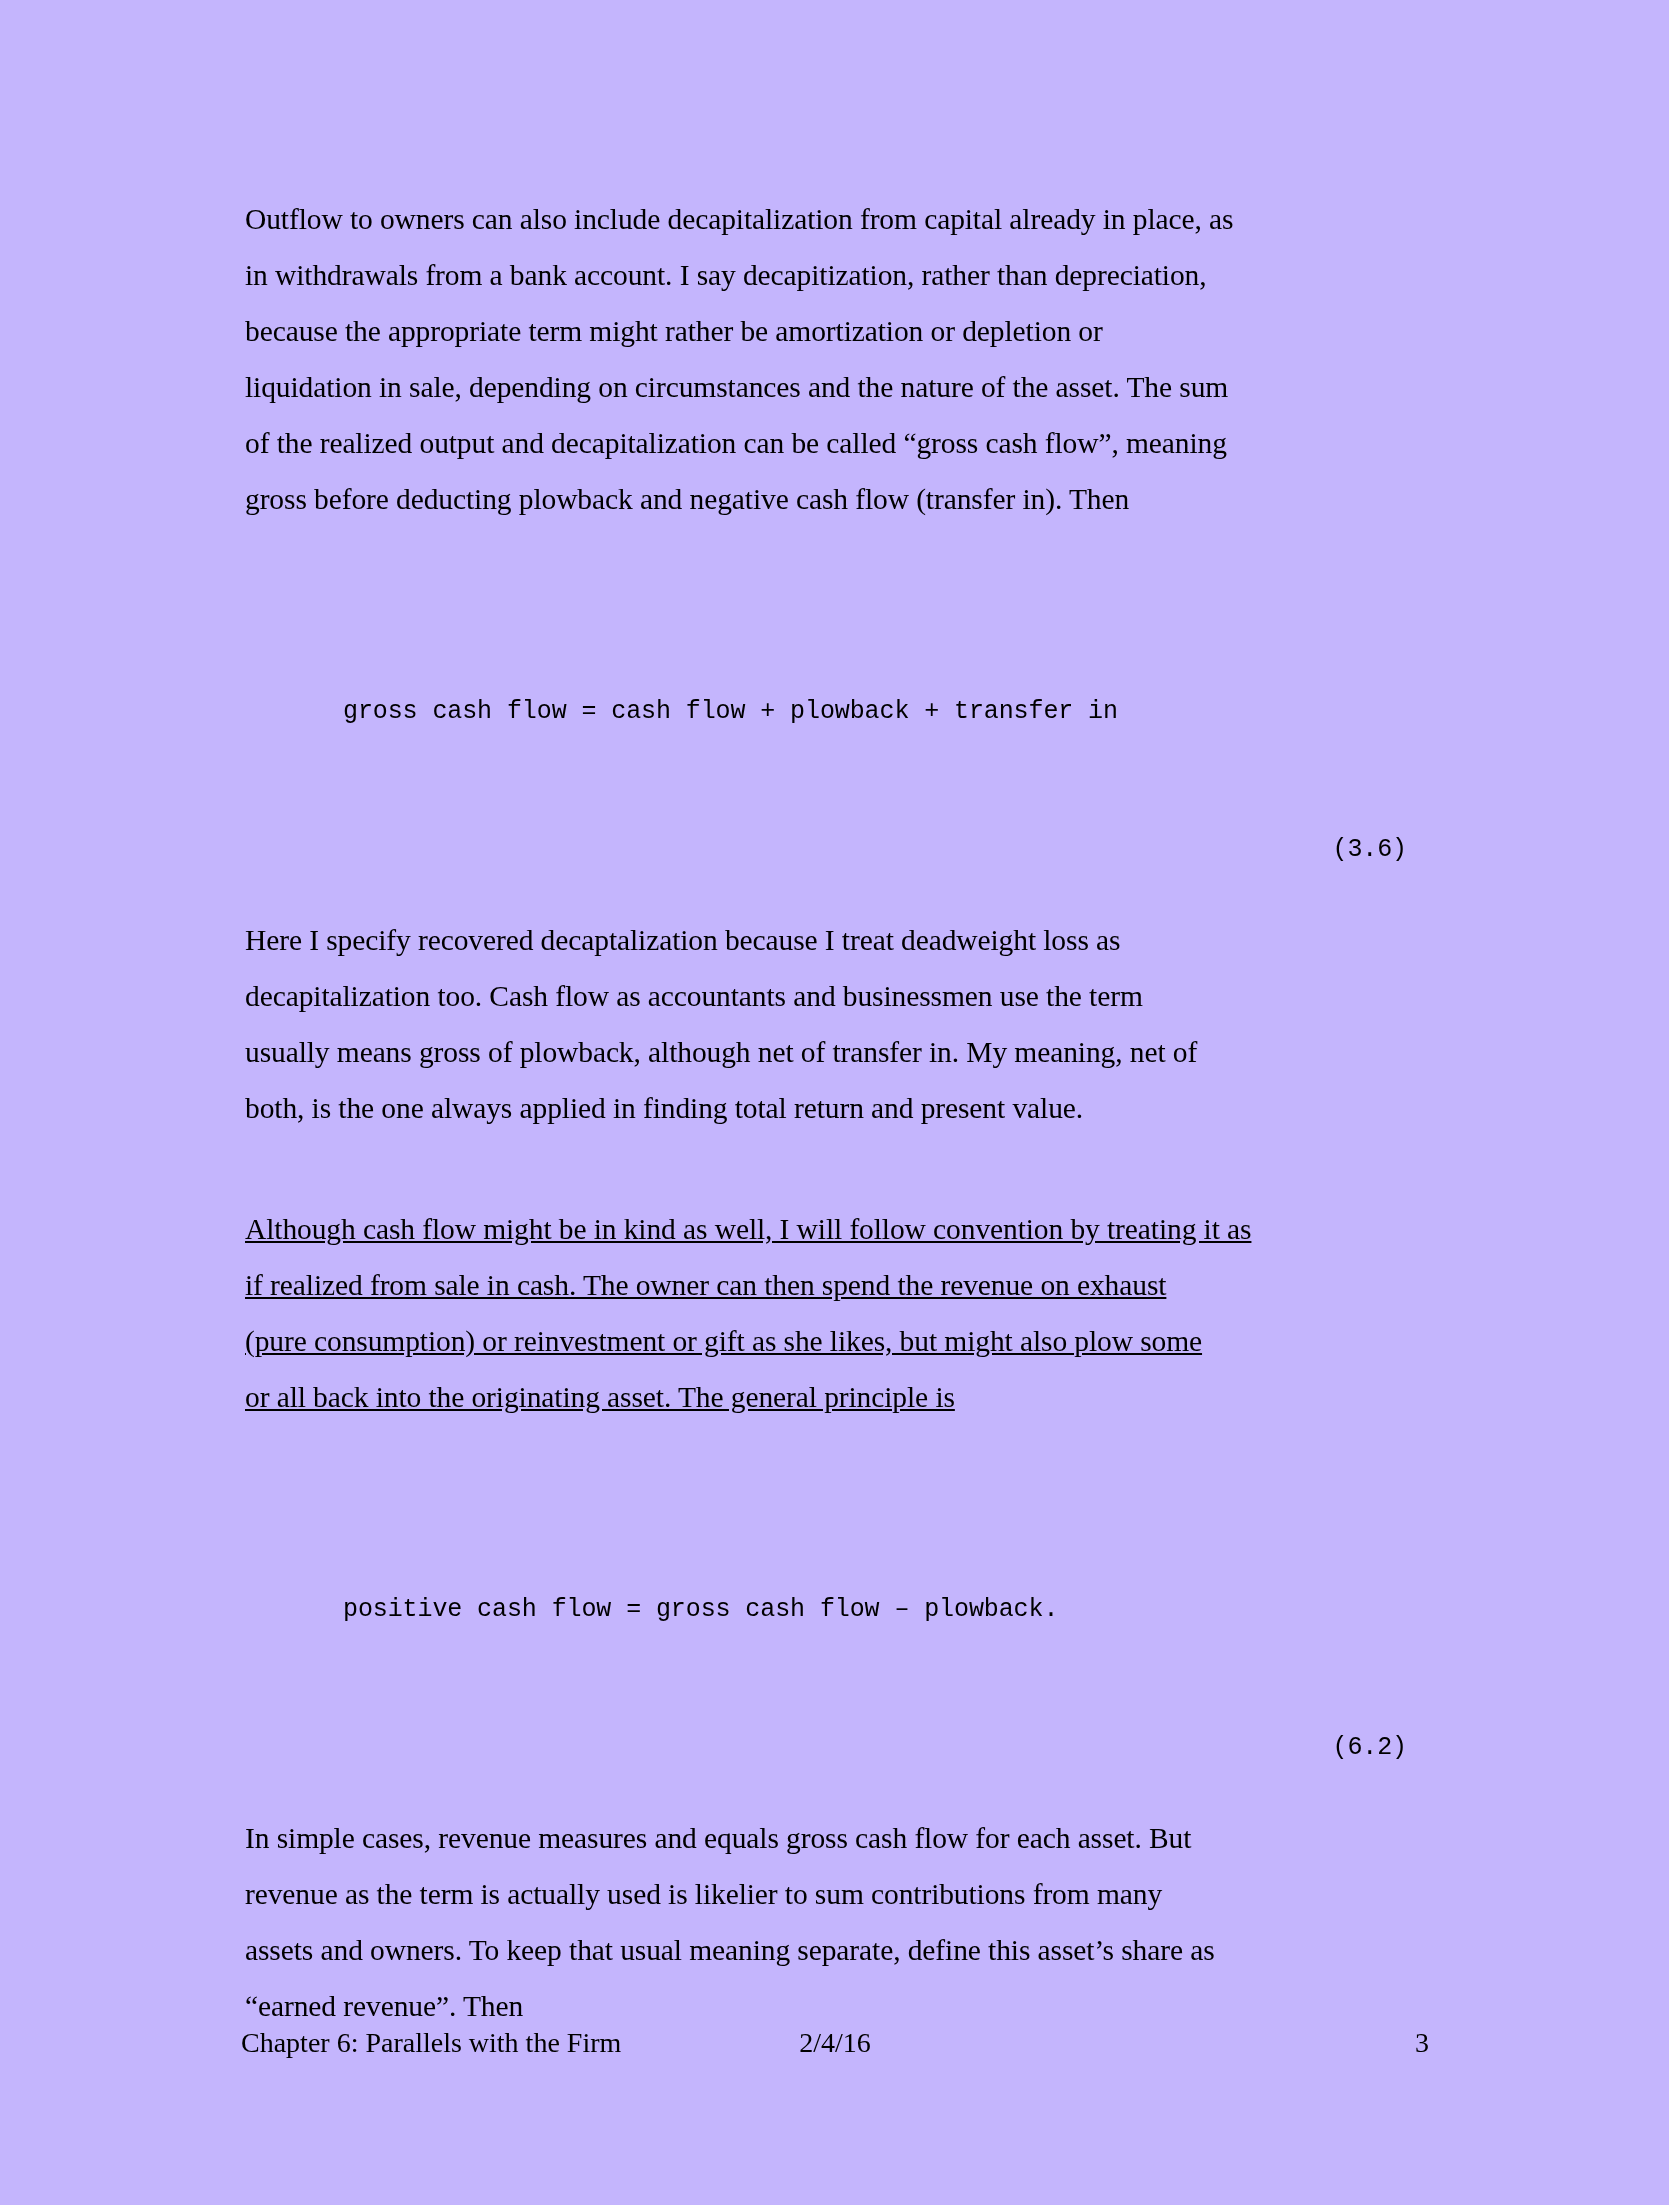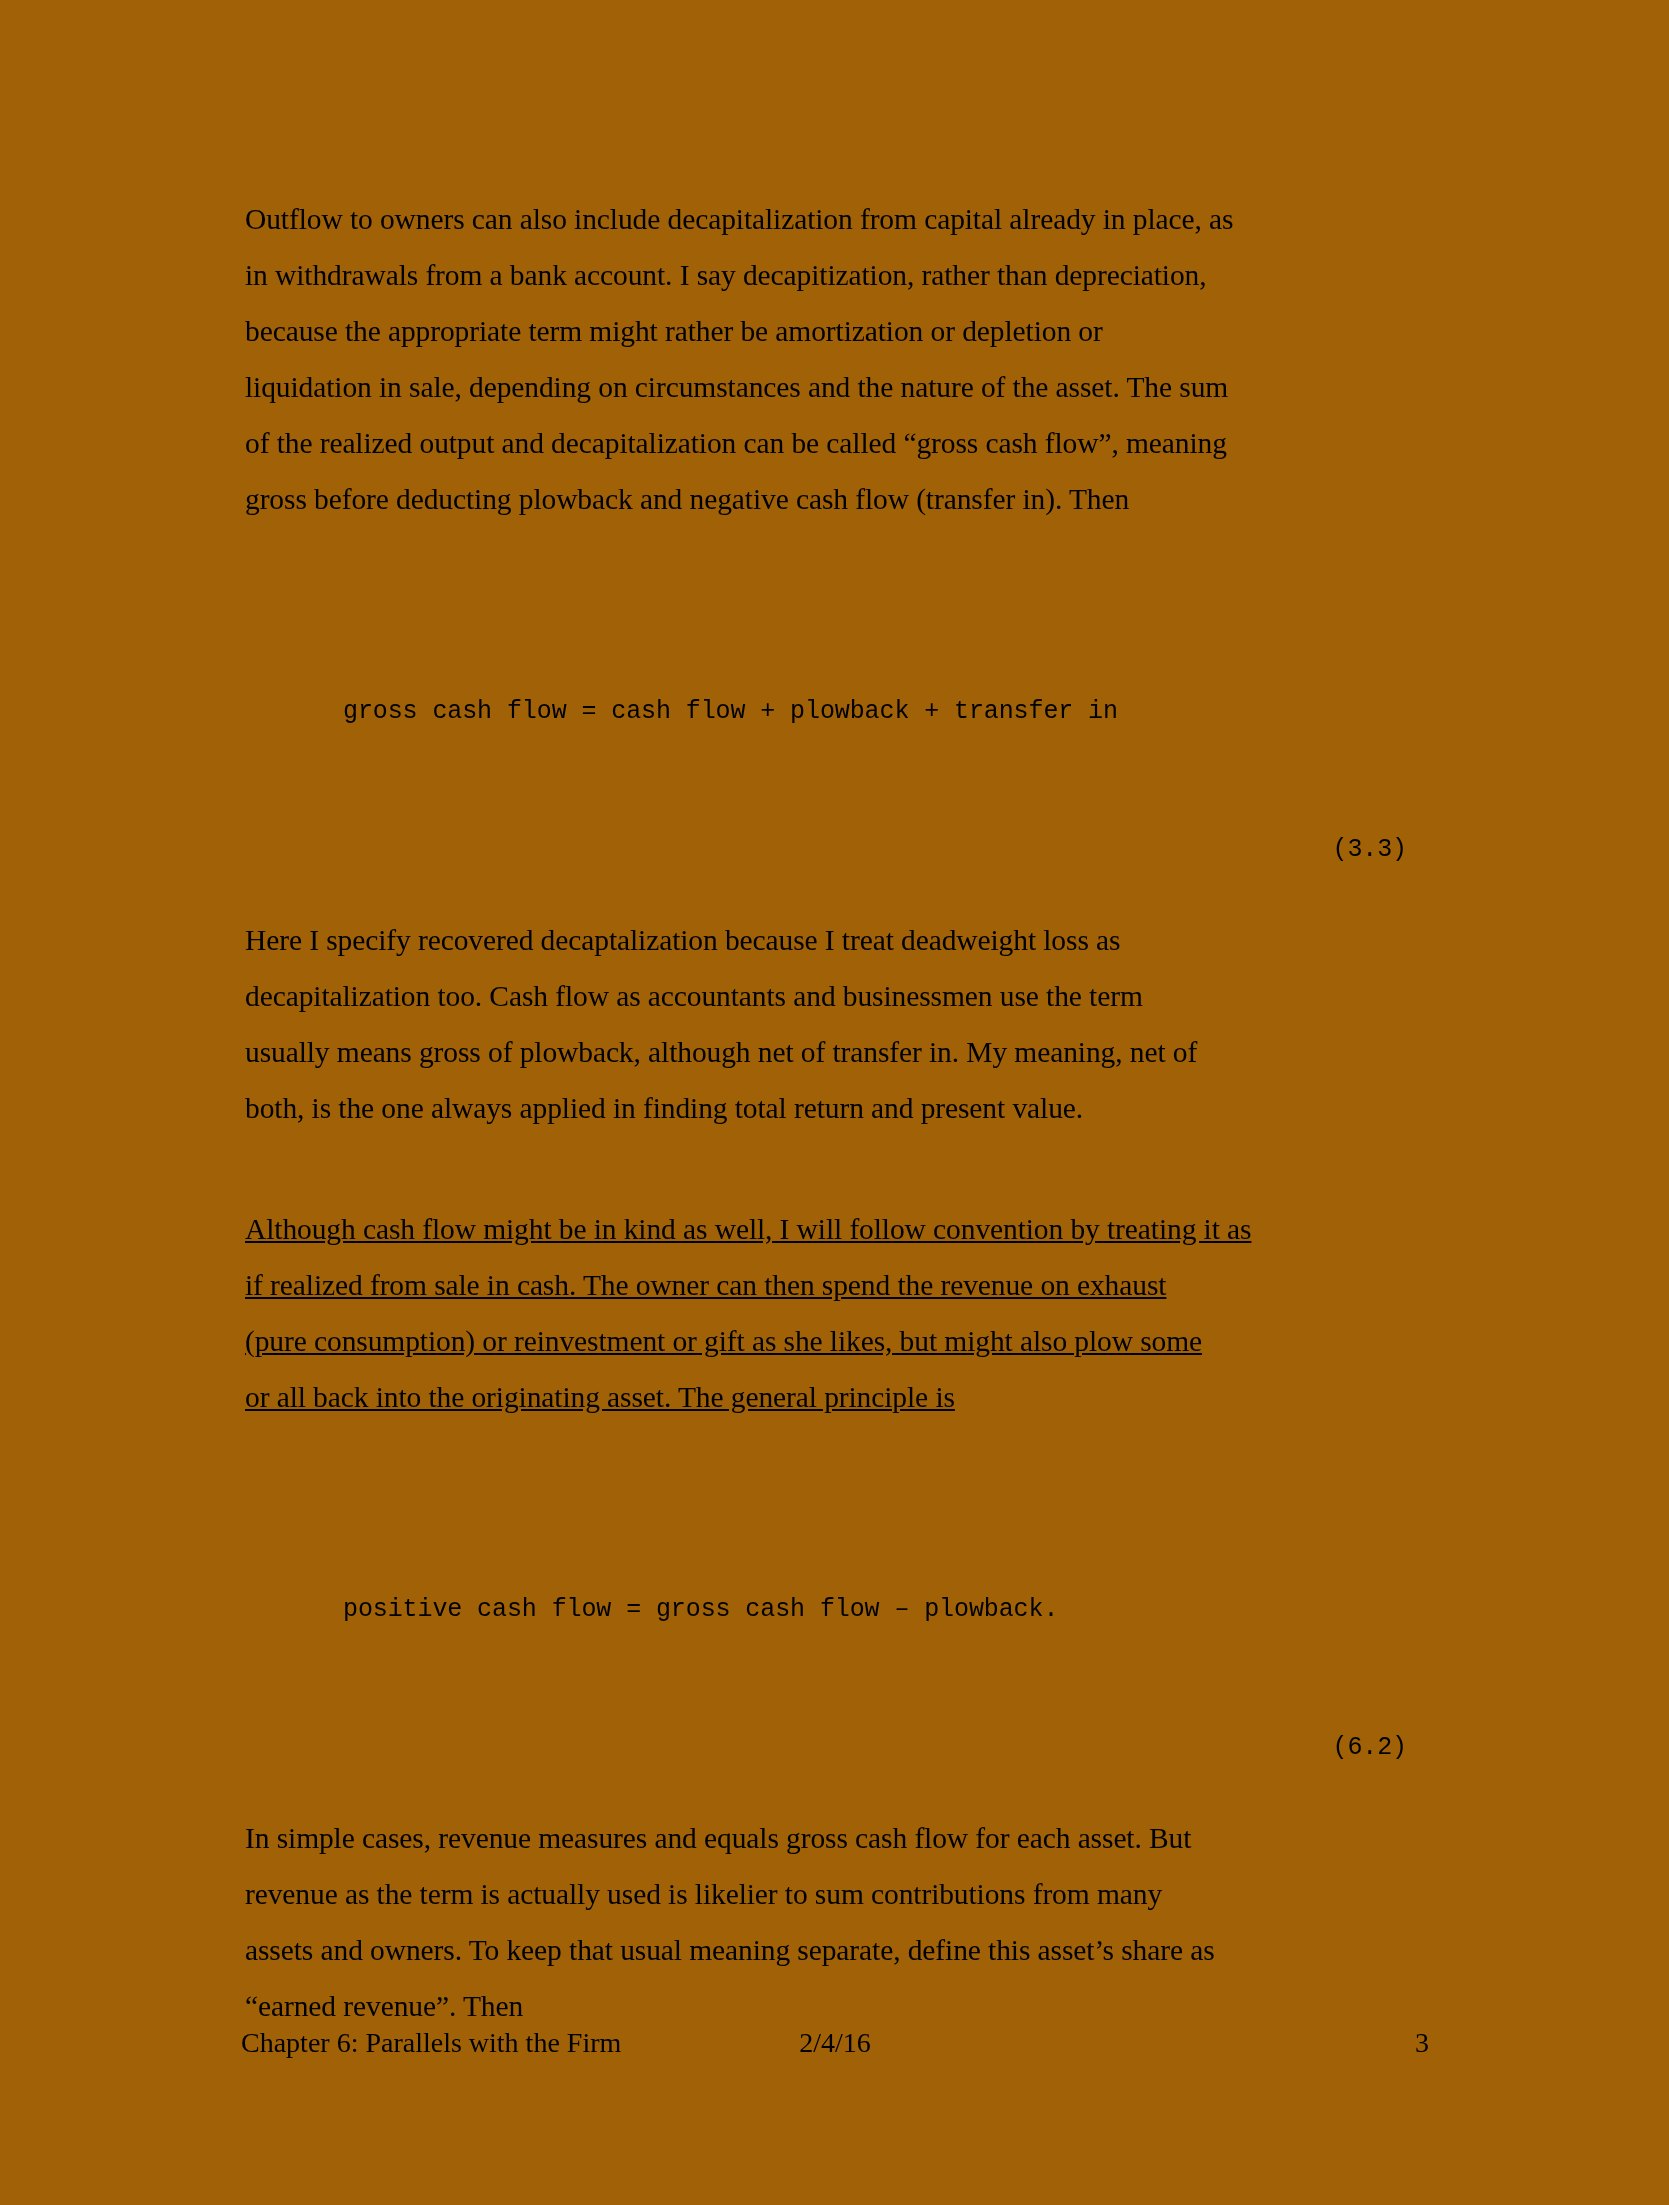--- a/index.html
+++ b/index.html
@@ -11,21 +11,21 @@
     width: 1669px;
     height: 2205px;
     position: relative;
     font-family: "Liberation Serif", "DejaVu Serif", serif;
     color: #000000;
     overflow: hidden;
   }
   .page {
     position: absolute;
     inset: 0;
-    background: #a16207;
+    background: #c4b5fd;
   }
   .text-block {
     position: absolute;
     left: 245px;
     top: 191px;
     width: 1188px;
   }
   .body-para {
     margin: 0;
     font-size: 29.5px;
@@ -88,21 +88,21 @@
 
     <p class="body-para">Outflow to owners can also include decapitalization from capital already in place, as
 in withdrawals from a bank account. I say decapitization, rather than depreciation,
 because the appropriate term might rather be amortization or depletion or
 liquidation in sale, depending on circumstances and the nature of the asset. The sum
 of the realized output and decapitalization can be called “gross cash flow”, meaning
 gross before deducting plowback and negative cash flow (transfer in). Then</p>
 
     <div class="equation mt-eq">
       <div class="eq-line-1">gross cash flow = cash flow + plowback + transfer in</div>
-      <span class="eq-label">(3.3)</span>
+      <span class="eq-label">(3.6)</span>
     </div>
 
     <p class="body-para mt-after-eq">Here I specify recovered decaptalization because I treat deadweight loss as
 decapitalization too. Cash flow as accountants and businessmen use the term
 usually means gross of plowback, although net of transfer in. My meaning, net of
 both, is the one always applied in finding total return and present value.</p>
 
     <p class="body-para mt-para">Although cash flow might be in kind as well, I will follow convention by treating it as
 if realized from sale in cash. The owner can then spend the revenue on exhaust
 (pure consumption) or reinvestment or gift as she likes, but might also plow some

